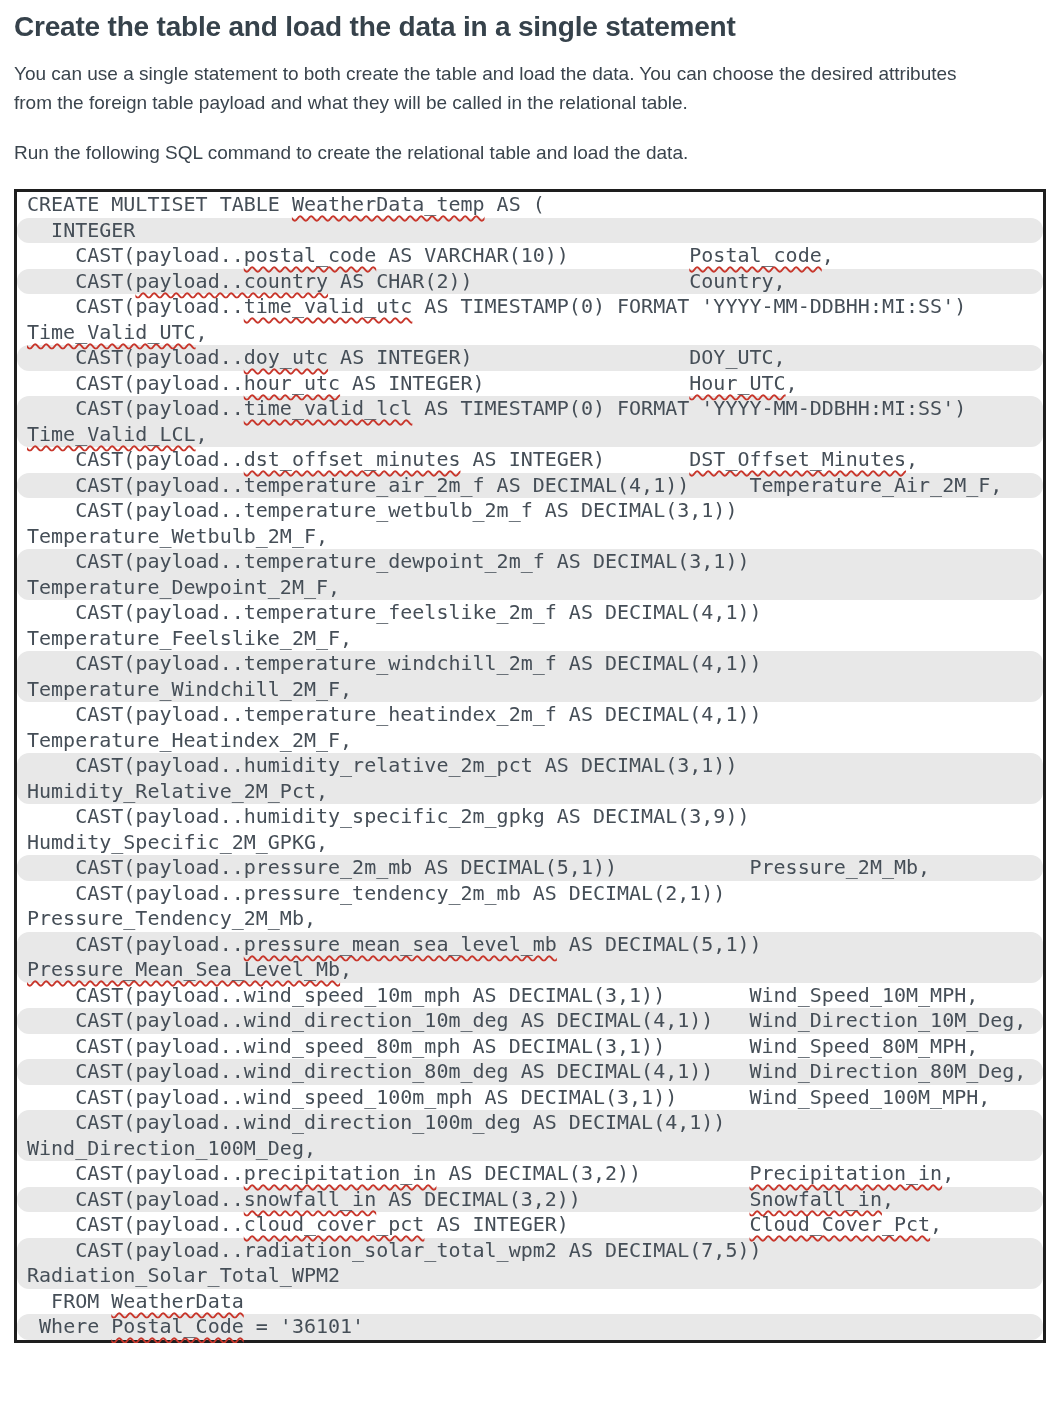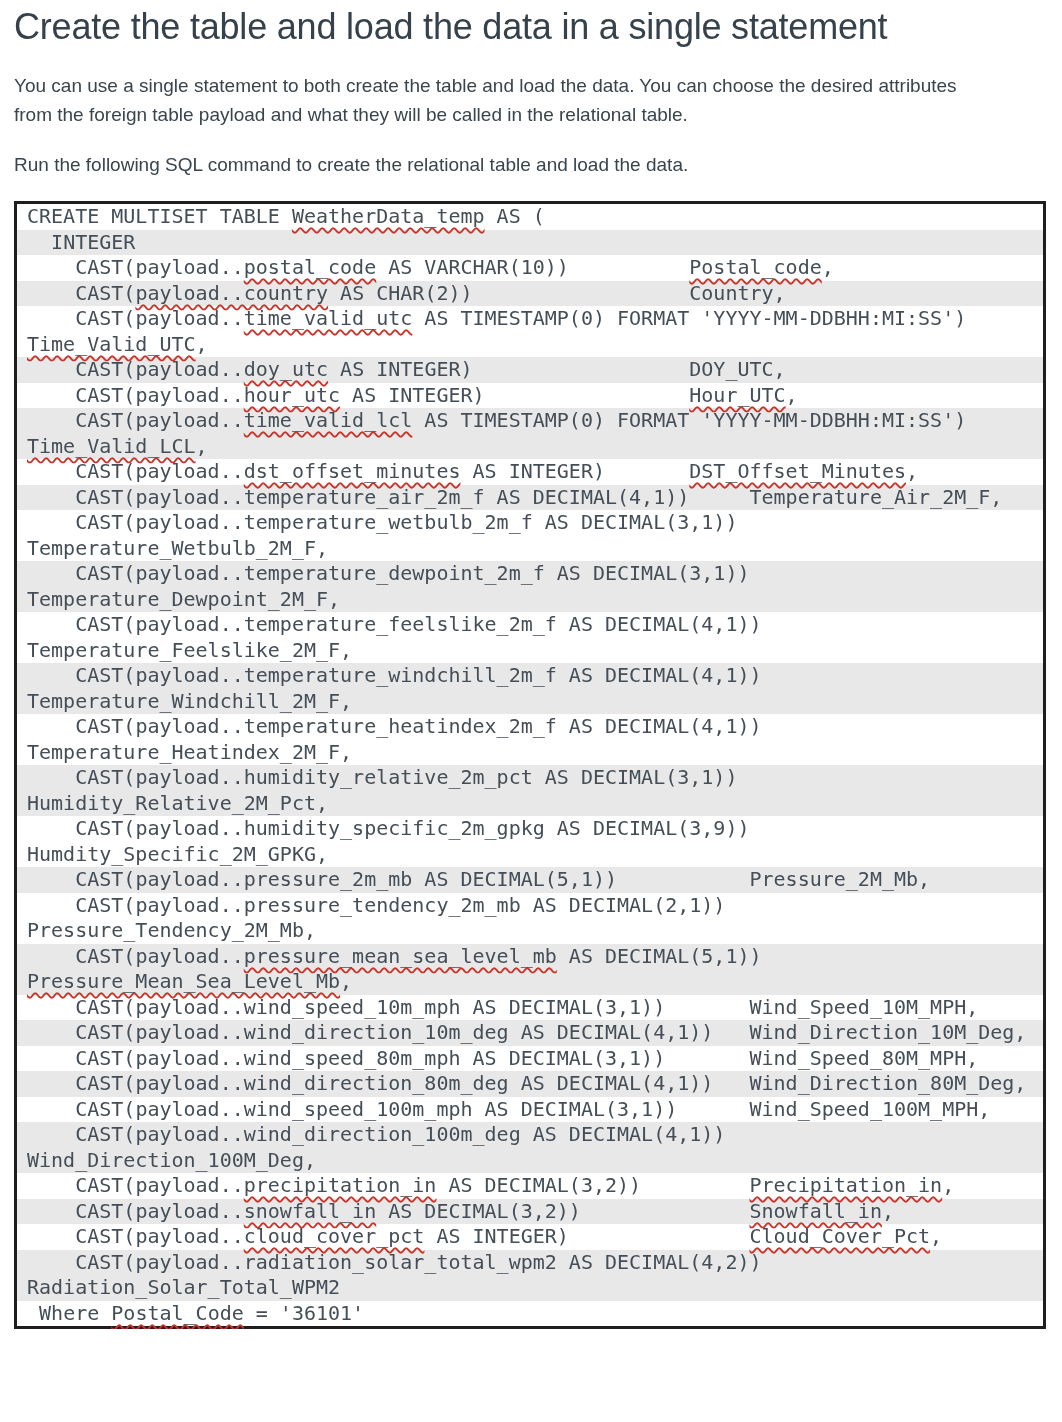--- a/index.html
+++ b/index.html
@@ -8,25 +8,25 @@
     background: var(--background, #ffffff);
   }
   body {
     width: 1062px;
     font-family: "Liberation Sans", sans-serif;
   }
   .page {
     padding: 9px 16px 0 14px;
   }
   h1.page-title {
-    font-size: 36px;
+    font-size: 28px;
     line-height: 36px;
-    font-weight: normal;
+    font-weight: bold;
     color: var(--heading, #36424b);
-    margin: 0 0 26px 0;
+    margin: 0 0 14px 0;
     letter-spacing: -0.2px;
   }
   p.body-para {
     font-size: 19px;
     line-height: 29px;
     color: var(--body-text, #3a444d);
     margin: 0 0 21px 0;
     max-width: 985px;
   }
   p.body-para strong { font-weight: bold; }
@@ -36,20 +36,21 @@
     font-family: "DejaVu Sans Mono", "Liberation Mono", monospace;
     font-size: 20px;
     line-height: 25.5px;
     color: var(--code-text, #454e57);
   }
   .code-row {
     white-space: pre-wrap;
     word-break: normal;
     overflow-wrap: normal;
     padding: 0 14px 0 10px;
+    border-radius: 12px;
   }
   .code-row:nth-child(even) {
     background: var(--stripe-gray, #e8e8e8);
   }
   .sq {
     text-decoration-line: underline;
     text-decoration-style: wavy;
     text-decoration-color: var(--squiggle-red, #c8362b);
     text-decoration-thickness: 2px;
     text-underline-offset: 4px;
@@ -90,16 +91,17 @@
       <div class="code-row"><span>    CAST(payload..</span><span class="sq">pressure_mean_sea_level_mb</span><span> AS DECIMAL(5,1)) </span><span class="sq">Pressure_Mean_Sea_Level_Mb</span><span>,</span></div>
       <div class="code-row"><span>    CAST(payload..wind_speed_10m_mph AS DECIMAL(3,1))       Wind_Speed_10M_MPH,</span></div>
       <div class="code-row"><span>    CAST(payload..wind_direction_10m_deg AS DECIMAL(4,1))   Wind_Direction_10M_Deg,</span></div>
       <div class="code-row"><span>    CAST(payload..wind_speed_80m_mph AS DECIMAL(3,1))       Wind_Speed_80M_MPH,</span></div>
       <div class="code-row"><span>    CAST(payload..wind_direction_80m_deg AS DECIMAL(4,1))   Wind_Direction_80M_Deg,</span></div>
       <div class="code-row"><span>    CAST(payload..wind_speed_100m_mph AS DECIMAL(3,1))      Wind_Speed_100M_MPH,</span></div>
       <div class="code-row"><span>    CAST(payload..wind_direction_100m_deg AS DECIMAL(4,1))  Wind_Direction_100M_Deg,</span></div>
       <div class="code-row"><span>    CAST(payload..</span><span class="sq">precipitation_in</span><span> AS DECIMAL(3,2))         </span><span class="sq">Precipitation_in</span><span>,</span></div>
       <div class="code-row"><span>    CAST(payload..</span><span class="sq">snowfall_in</span><span> AS DECIMAL(3,2))              </span><span class="sq">Snowfall_in</span><span>,</span></div>
       <div class="code-row"><span>    CAST(payload..</span><span class="sq">cloud_cover_pct</span><span> AS INTEGER)               </span><span class="sq">Cloud_Cover_Pct</span><span>,</span></div>
-      <div class="code-row"><span>    CAST(payload..radiation_solar_total_wpm2 AS DECIMAL(4,2)) Radiation_Solar_Total_WPM2</span></div>
+      <div class="code-row"><span>    CAST(payload..radiation_solar_total_wpm2 AS DECIMAL(7,5)) Radiation_Solar_Total_WPM2</span></div>
+      <div class="code-row"><span>  FROM </span><span class="sq">WeatherData</span></div>
       <div class="code-row"><span> Where </span><span class="sq">Postal_Code</span><span> = '36101'</span></div>
     </div>
 </div>
 
 </body></html>

